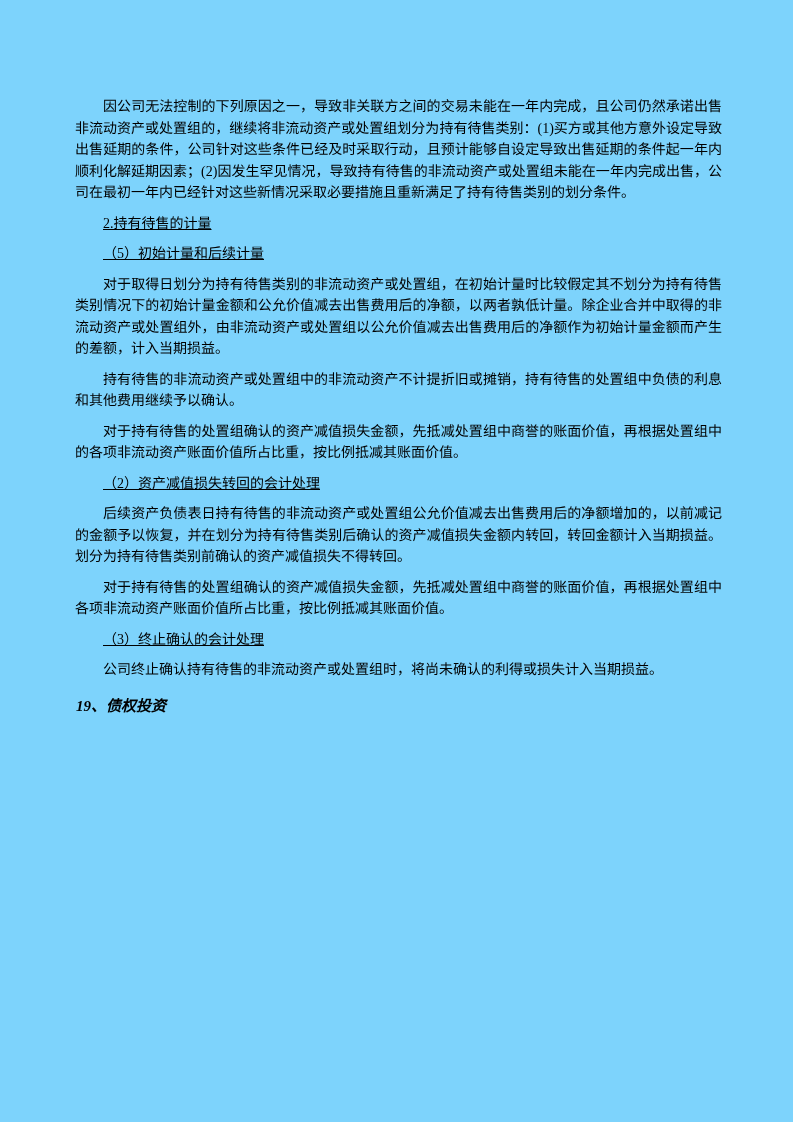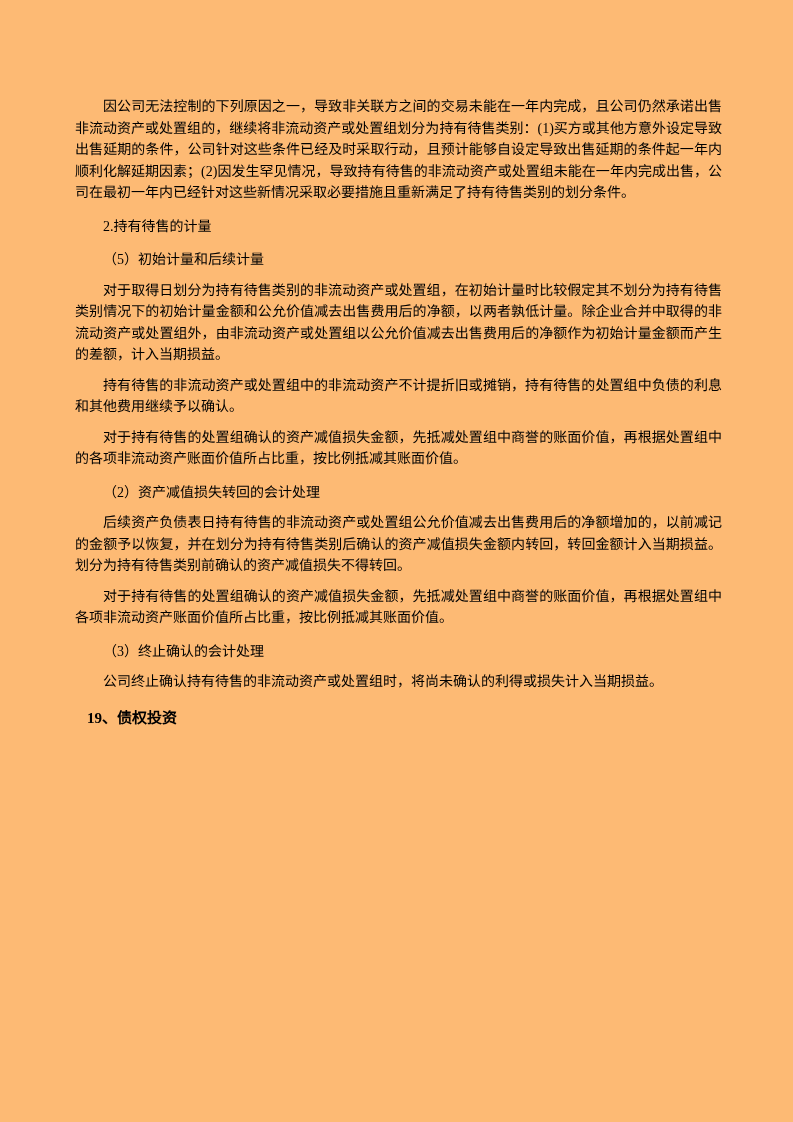--- a/index.html
+++ b/index.html
@@ -4,46 +4,48 @@
 <style>
   html, body {
     margin: 0;
     padding: 0;
     background: #ffffff;
   }
   .page {
     position: relative;
     width: 793px;
     height: 1122px;
-    background: #fdba74;
+    background: #7dd3fc;
     box-sizing: border-box;
     padding: 96px 71px 1px 75px;
     font-family: "Liberation Serif", "DejaVu Serif", serif;
     font-size: 14px;
     line-height: 21.5px;
     color: #000000;
     overflow: hidden;
   }
   .para {
     margin: 0 0 9px 0;
     text-align: justify;
     text-indent: 2em;
     word-break: break-all;
   }
   .subheading {
-    margin: 12px 0 9px 0;
+    margin: 0 0 9px 0;
     text-indent: 2em;
     font-weight: normal;
+    text-decoration: underline;
   }
   .heading {
     font-family: "Liberation Serif", "DejaVu Serif", serif;
     font-size: 15px;
     line-height: 22px;
     font-weight: bold;
-    margin: 12px;
+    margin: 1px;
+    font-style: italic;
   }
   .h19 { margin-top: 14px; }
   .h20 { margin-top: 55px; }
 </style>
 </head>
 <body>
 
 <div class="page">
 
   <p class="para">因公司无法控制的下列原因之一，导致非关联方之间的交易未能在一年内完成，且公司仍然承诺出售非流动资产或处置组的，继续将非流动资产或处置组划分为持有待售类别：(1)买方或其他方意外设定导致出售延期的条件，公司针对这些条件已经及时采取行动，且预计能够自设定导致出售延期的条件起一年内顺利化解延期因素；(2)因发生罕见情况，导致持有待售的非流动资产或处置组未能在一年内完成出售，公司在最初一年内已经针对这些新情况采取必要措施且重新满足了持有待售类别的划分条件。</p>

